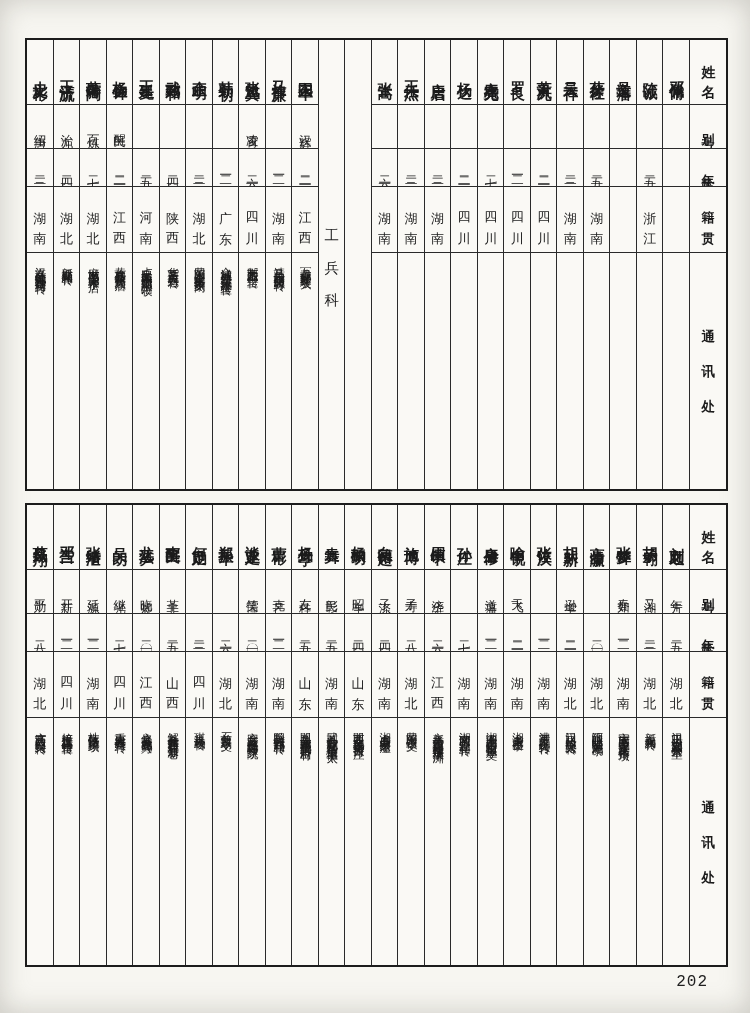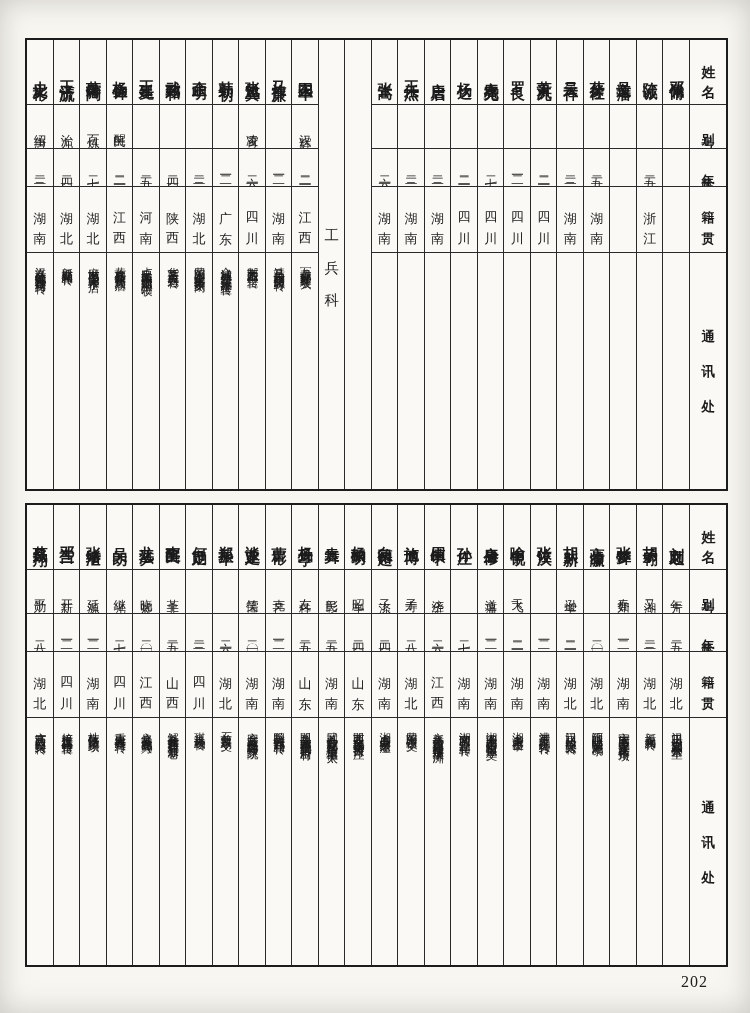--- a/index.html
+++ b/index.html
@@ -42,21 +42,21 @@
   .header-col .age-cell .vt{font-size:13px;letter-spacing:.25em;}
   .header-col .origin-cell .vt{font-size:13px;letter-spacing:1.6em;padding-top:4px;}
   .header-col .contact-cell{align-items:center;padding-top:0;}
   .header-col .contact-cell .vt{font-size:13.5px;letter-spacing:2.6em;}
   .full-col{justify-content:center;align-items:center;}
   .full-col .vt{font-size:14.5px;letter-spacing:2.2em;}
   .sep-col{}
   .page-number{
     position:absolute;right:42px;top:973px;
     font-size:16px;letter-spacing:1px;color:#202020;
-    font-family:Liberation Serif, serif;
+    font-family:Liberation Mono, monospace;
   }
 </style>
 </head>
 <body>
 
 <div class="roster t-top">
   <div class="col header-col">
     <div class="cell name-cell">
         <span class="vt">姓名</span>
       </div>

